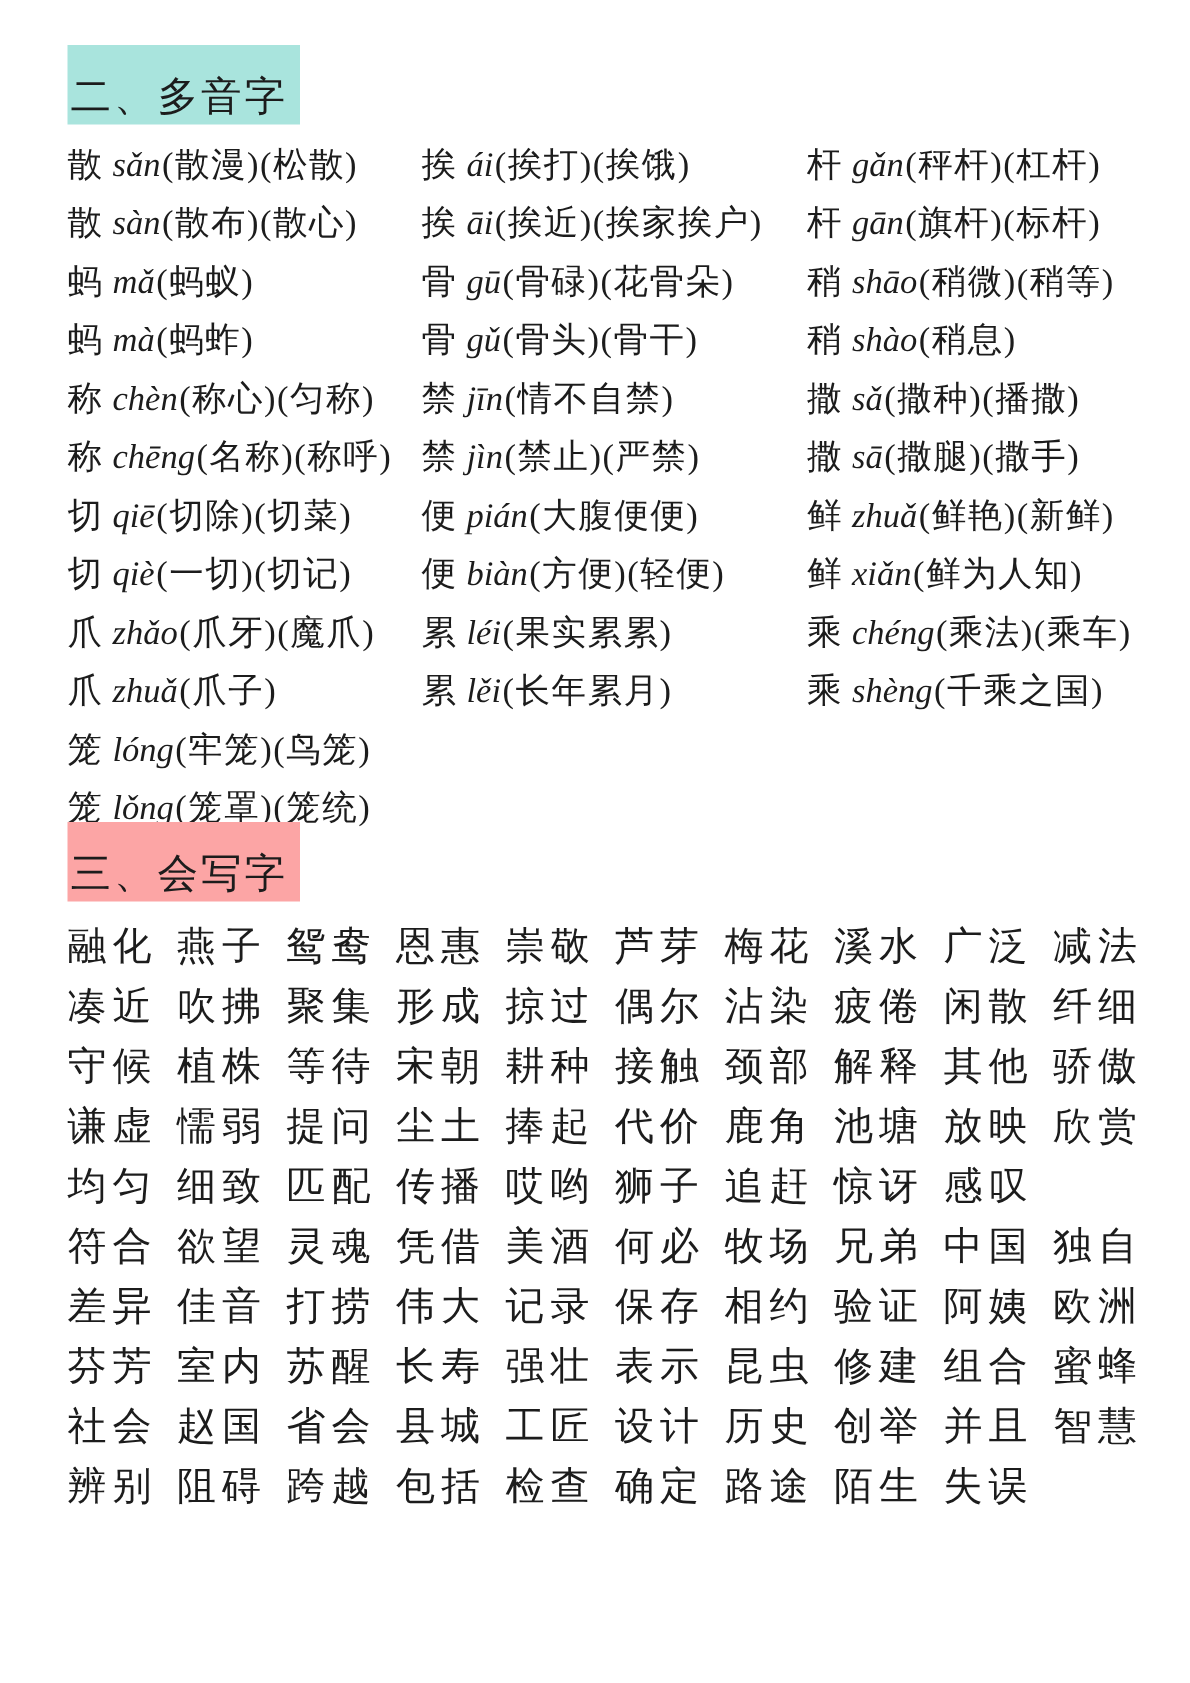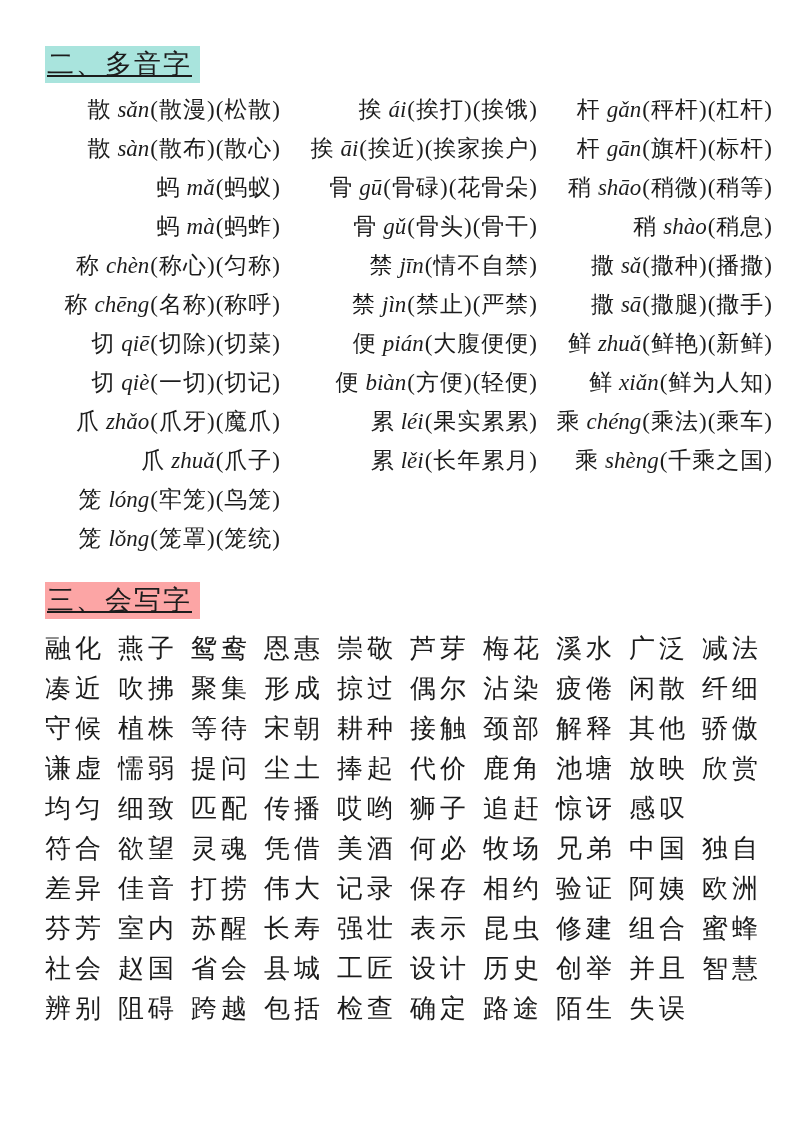--- a/index.html
+++ b/index.html
@@ -19,29 +19,27 @@
   }
   .sec-title {
     font-size: 27px;
     line-height: 36px;
     letter-spacing: 2px;
     margin-bottom: 8px;
     white-space: nowrap;
   }
   .hl {
     background: #a9e4dd;
-    padding: 3px 8px 4px 2px;
-    text-decoration: underline;
+    padding: 19px 8px 4px 2px;
   }
   
   .dy-cols {
     display: flex;
     align-items: flex-start;
-    margin-bottom: 24px;
-    text-align: right;
+    margin-bottom: 6px;
   }
   .dy-col { flex: 0 0 auto; }
   .dy-col-1 { width: 236px; }
   .dy-col-2 { width: 257px; }
   .dy-col-3 { width: 235px; }
   .entry {
     font-size: 23px;
     line-height: 39px;
     white-space: nowrap;
   }

